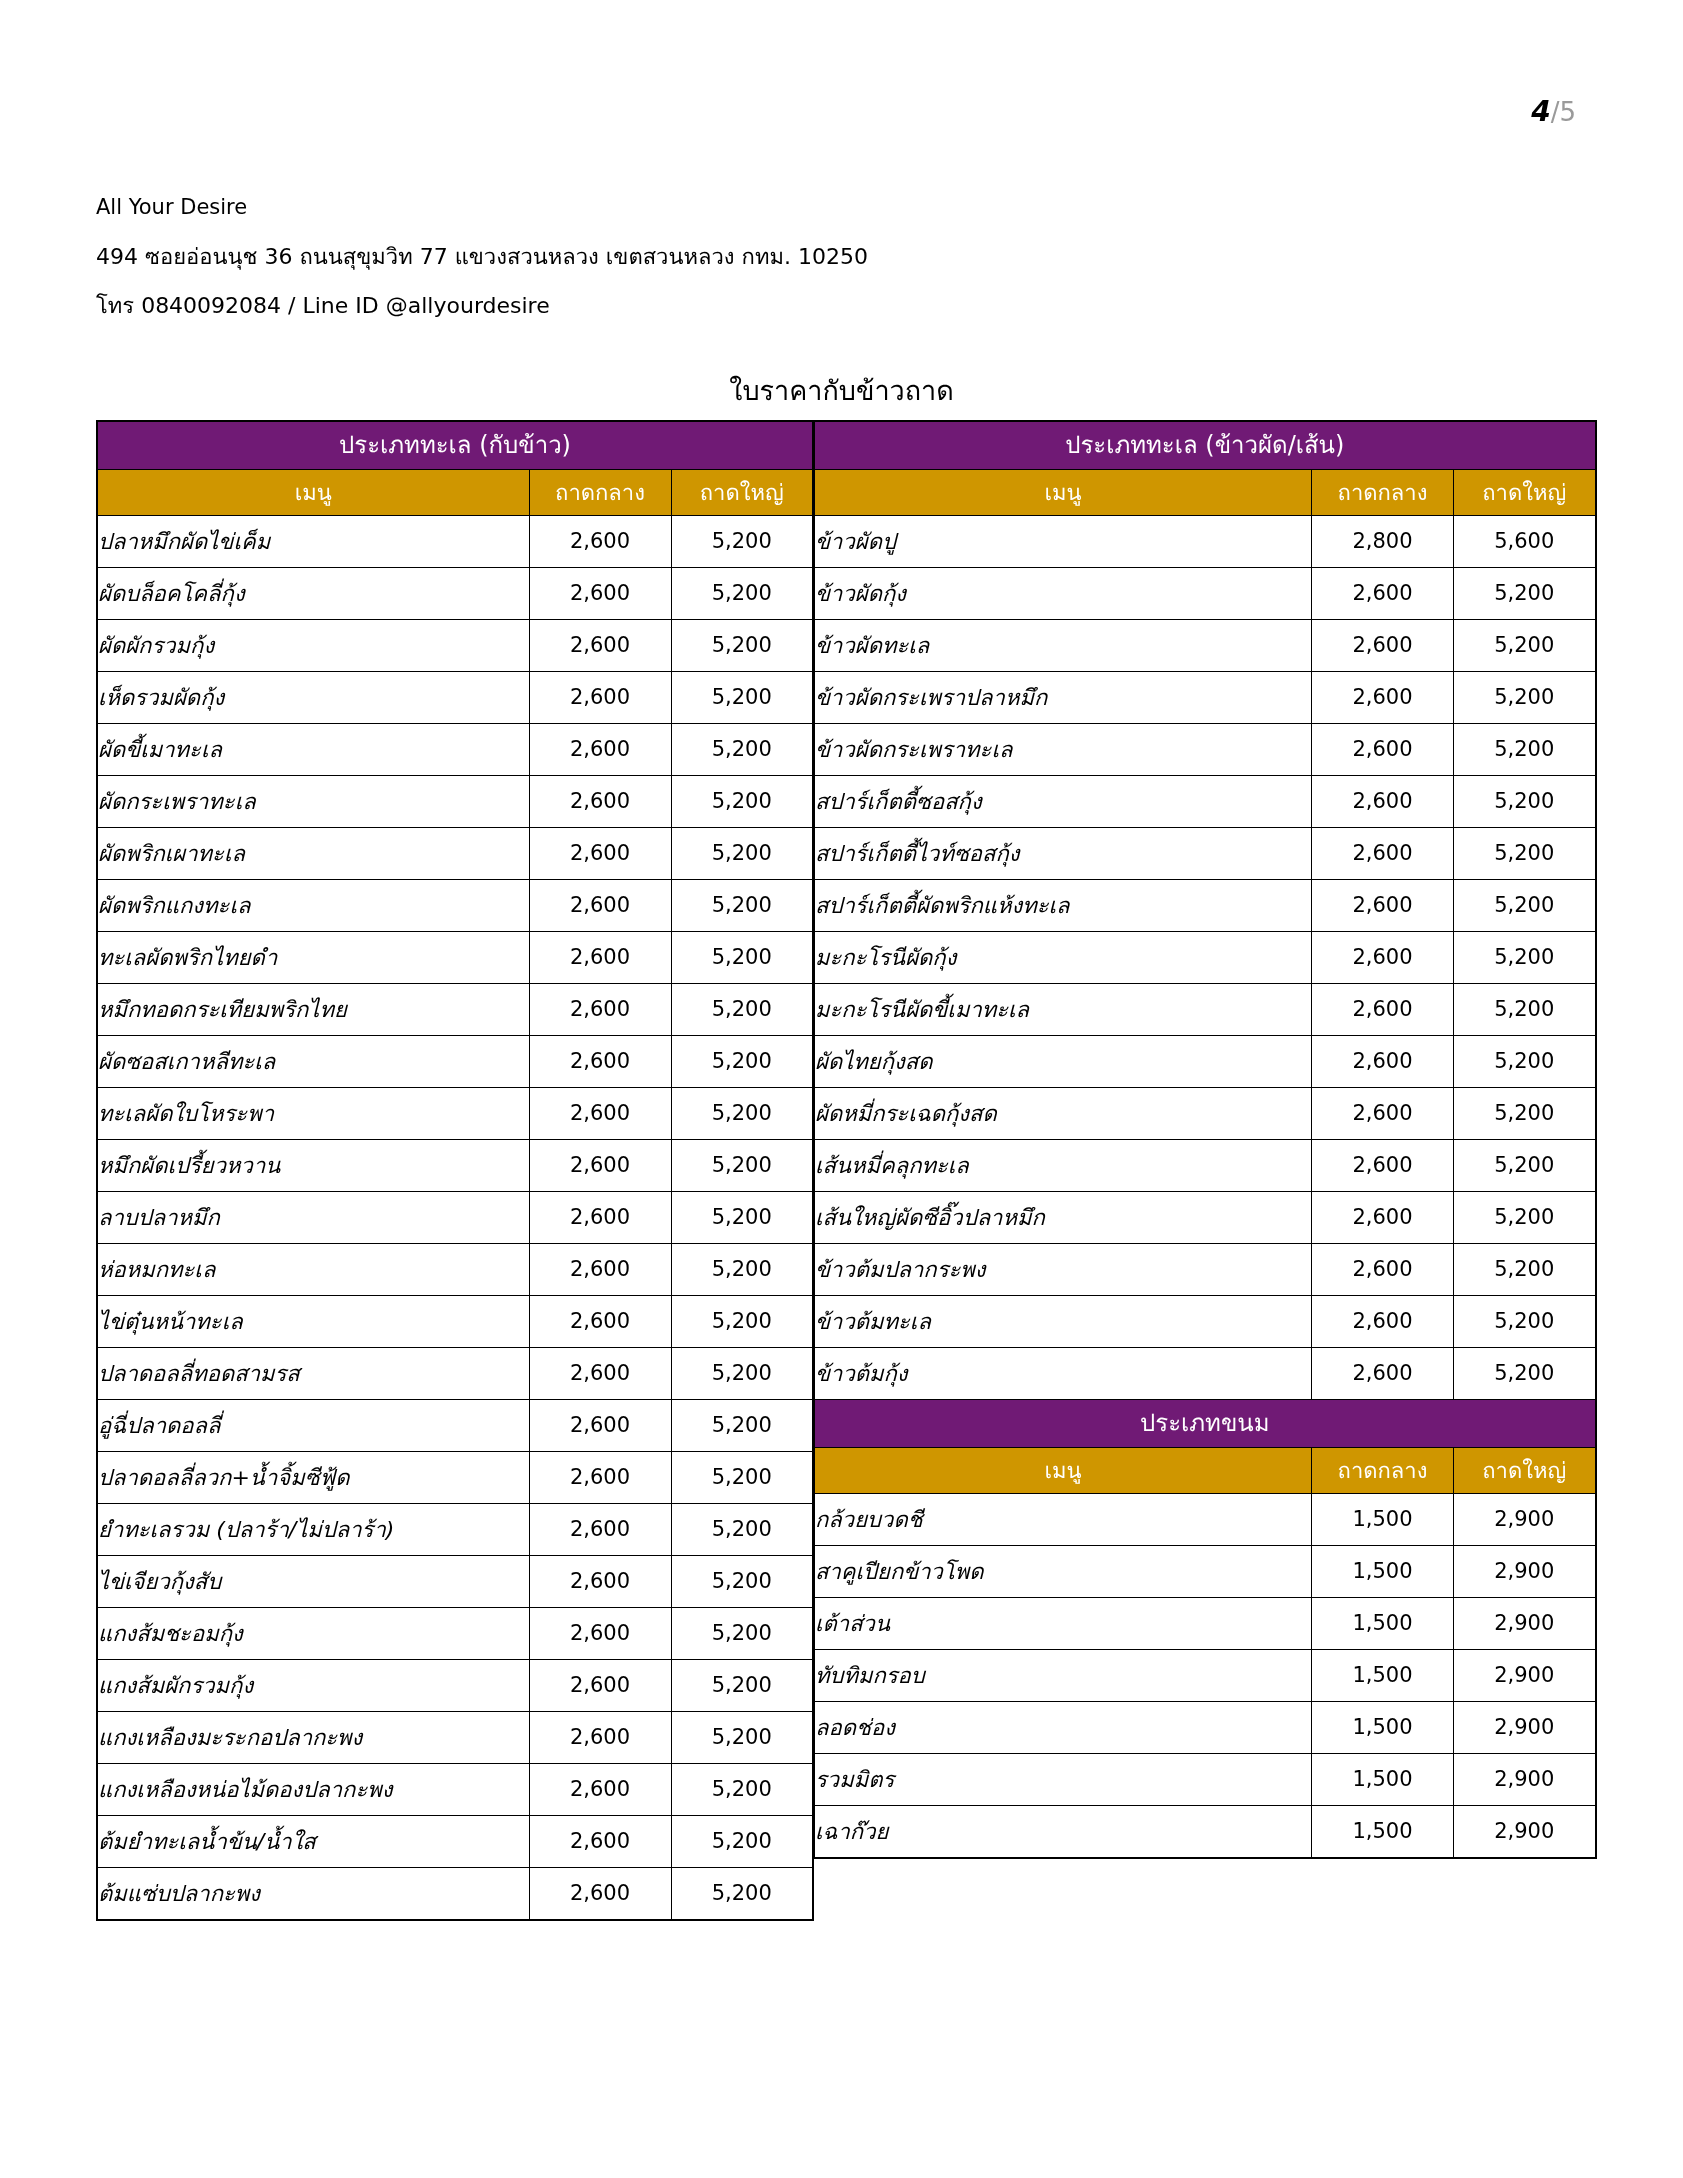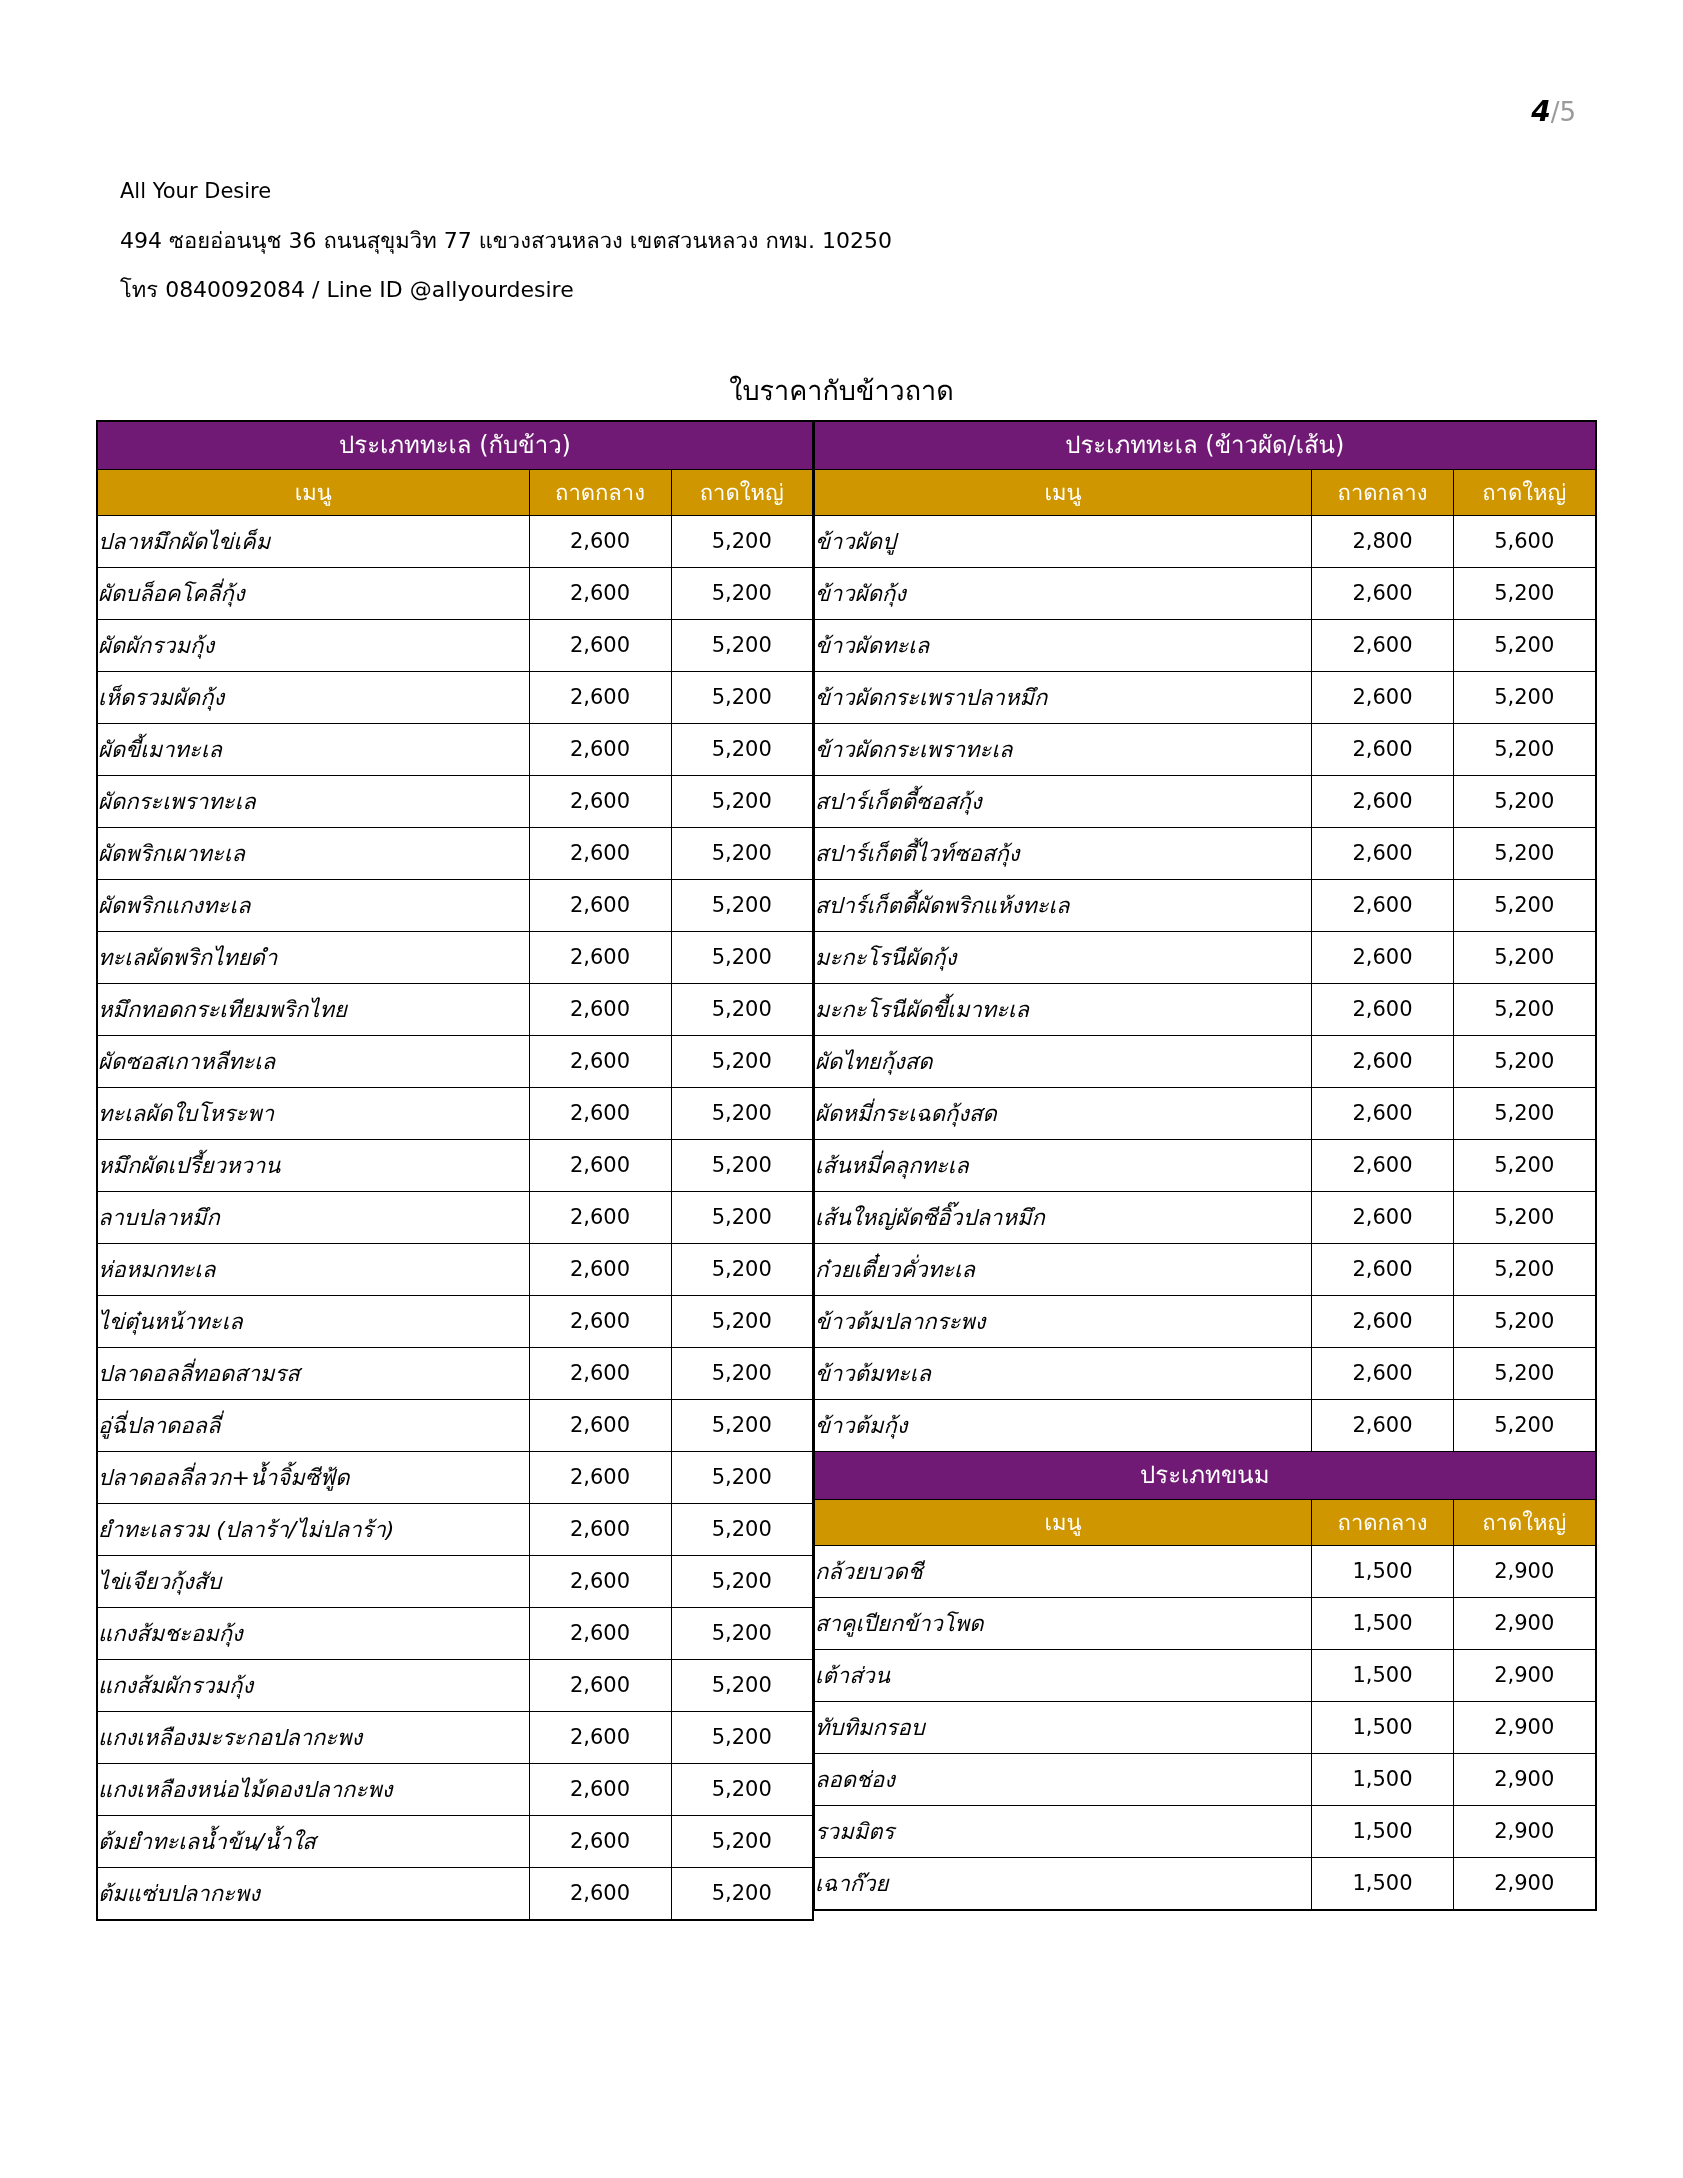--- a/index.html
+++ b/index.html
@@ -45,23 +45,22 @@
   }
   .pagenum .tot {
     color: #9a9a9a;
     font-size: 26px;
   }
 
   
   .addr {
     position: absolute;
     left: 96px;
-    top: 167px;
+    top: 183px;
     width: 1188px;
-    margin-left: 24px;
   }
   .addr-line {
     font-size: 21px;
     line-height: 49px;
     color: #000000;
     white-space: nowrap;
   }
   .addr-line.thai {
     font-size: 22px;
   }
@@ -398,25 +397,20 @@
             <td class="name-cell">เส้นหมี่คลุกทะเล</td>
             <td class="price-cell">2,600</td>
             <td class="price-cell">5,200</td>
           </tr>
           <tr>
             <td class="name-cell">เส้นใหญ่ผัดซีอิ๊วปลาหมึก</td>
             <td class="price-cell">2,600</td>
             <td class="price-cell">5,200</td>
           </tr>
           <tr>
-            <td class="name-cell">ก๋วยเตี๋ยวคั่วทะเล</td>
-            <td class="price-cell">2,600</td>
-            <td class="price-cell">5,200</td>
-          </tr>
-          <tr>
             <td class="name-cell">ข้าวต้มปลากระพง</td>
             <td class="price-cell">2,600</td>
             <td class="price-cell">5,200</td>
           </tr>
           <tr>
             <td class="name-cell">ข้าวต้มทะเล</td>
             <td class="price-cell">2,600</td>
             <td class="price-cell">5,200</td>
           </tr>
           <tr>

